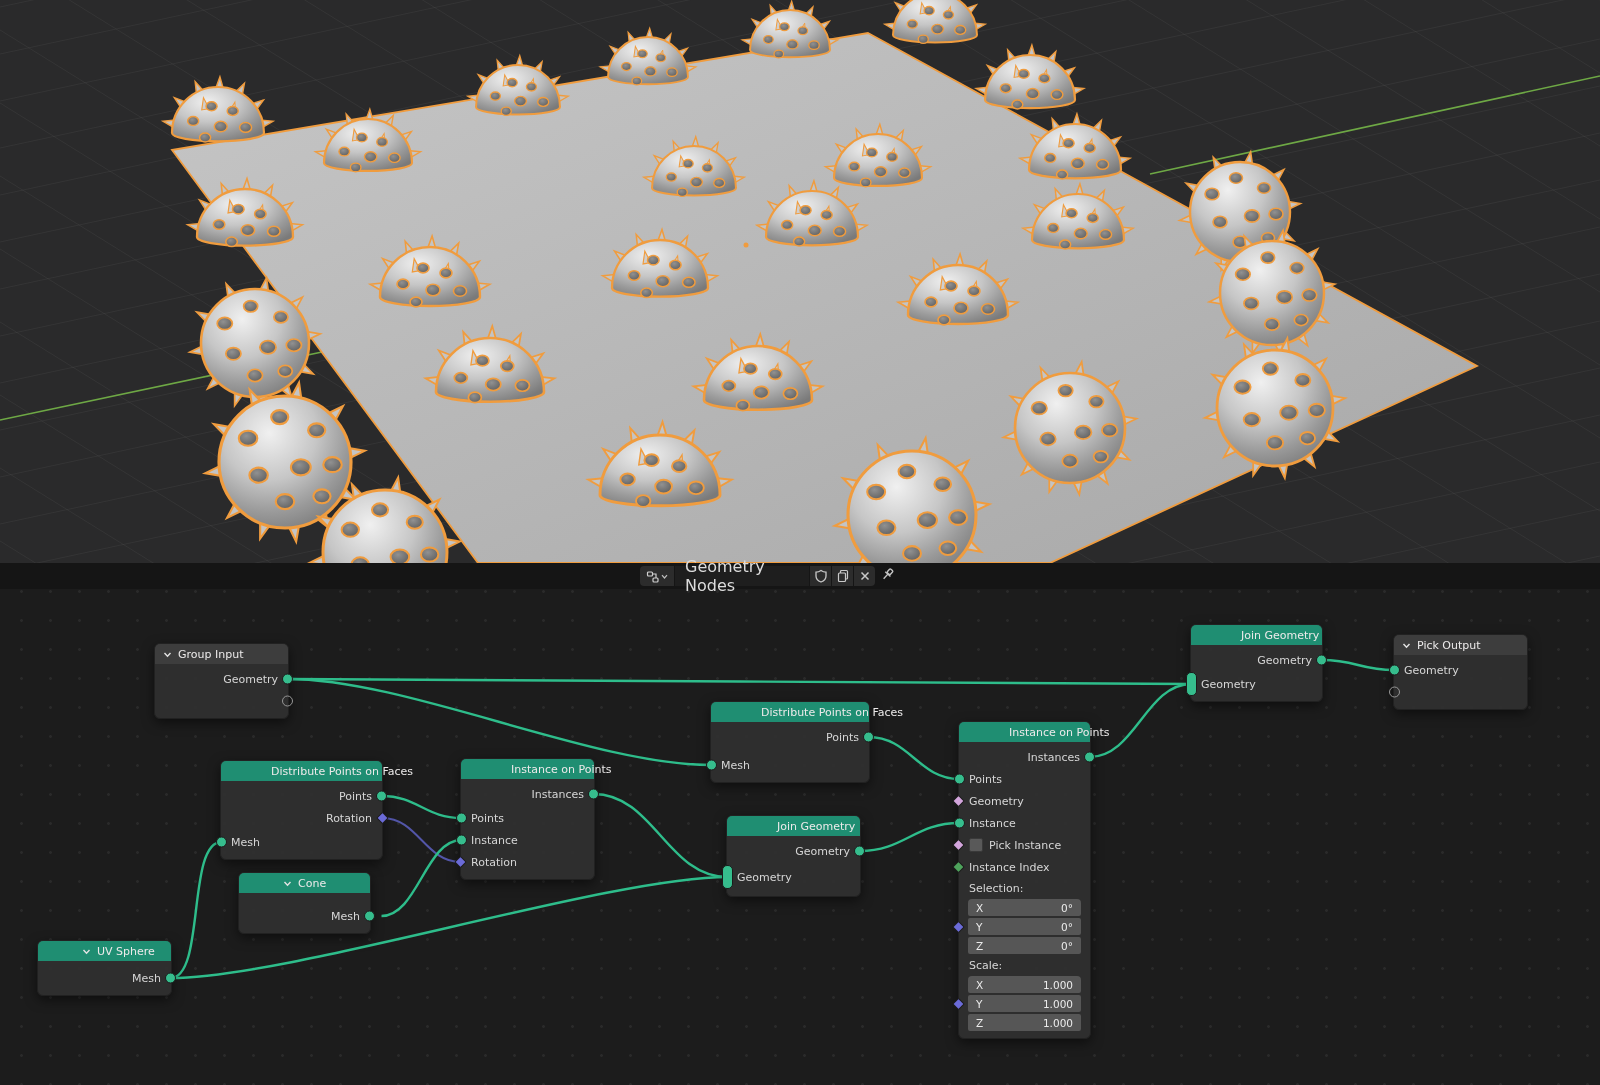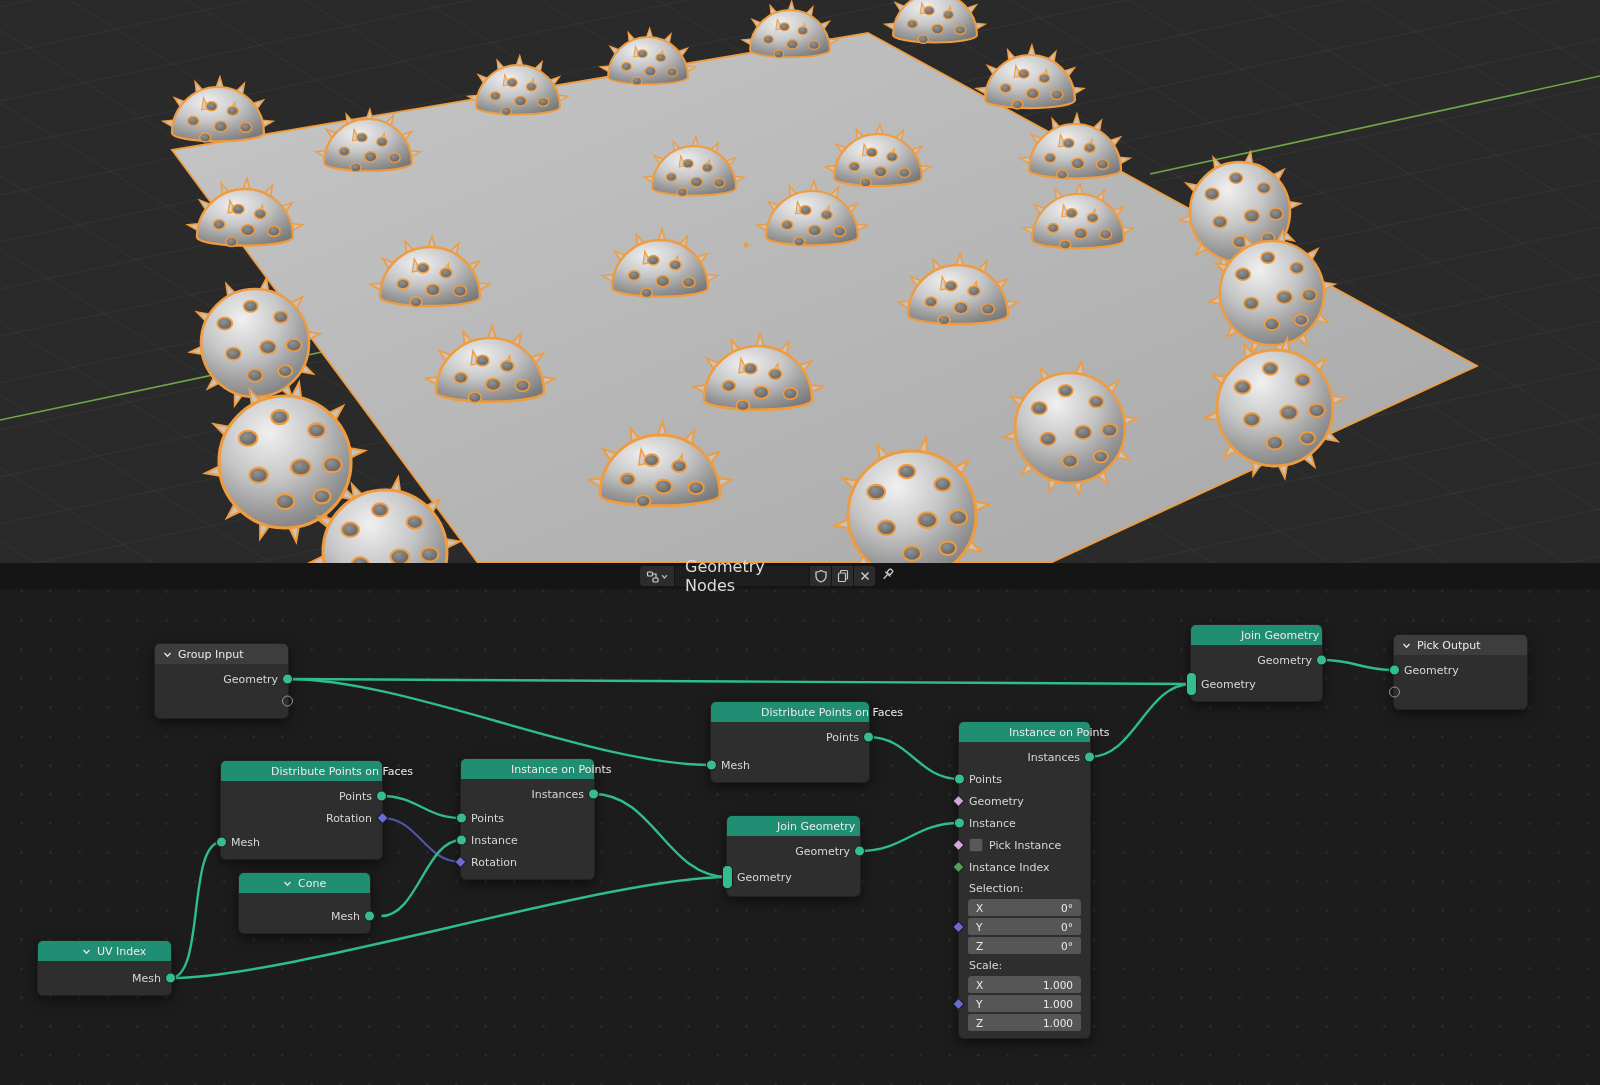--- a/index.html
+++ b/index.html
@@ -427,21 +427,21 @@
             <span class="sock r" style="background: rgb(54, 189, 141);"></span>
             <span>Mesh</span>
           </div>
         </div>
       </div>
       <div class="node" style="left: 37px; top: 377px; width: 133px;">
         <div class="nhead op">
           <svg width="9" height="9">
             <path d="M1.5,3 L4.5,6.2 L7.5,3" fill="none" stroke="#e3e3e3" stroke-width="1.4"></path>
           </svg>
-          <span>UV Index</span>
+          <span>UV Sphere</span>
         </div>
         <div class="rows">
           <div class="gap" style="height: 2px;"></div>
           <div class="row out">
             <span class="sock r" style="background: rgb(54, 189, 141);"></span>
             <span>Mesh</span>
           </div>
         </div>
       </div>
     </div>

